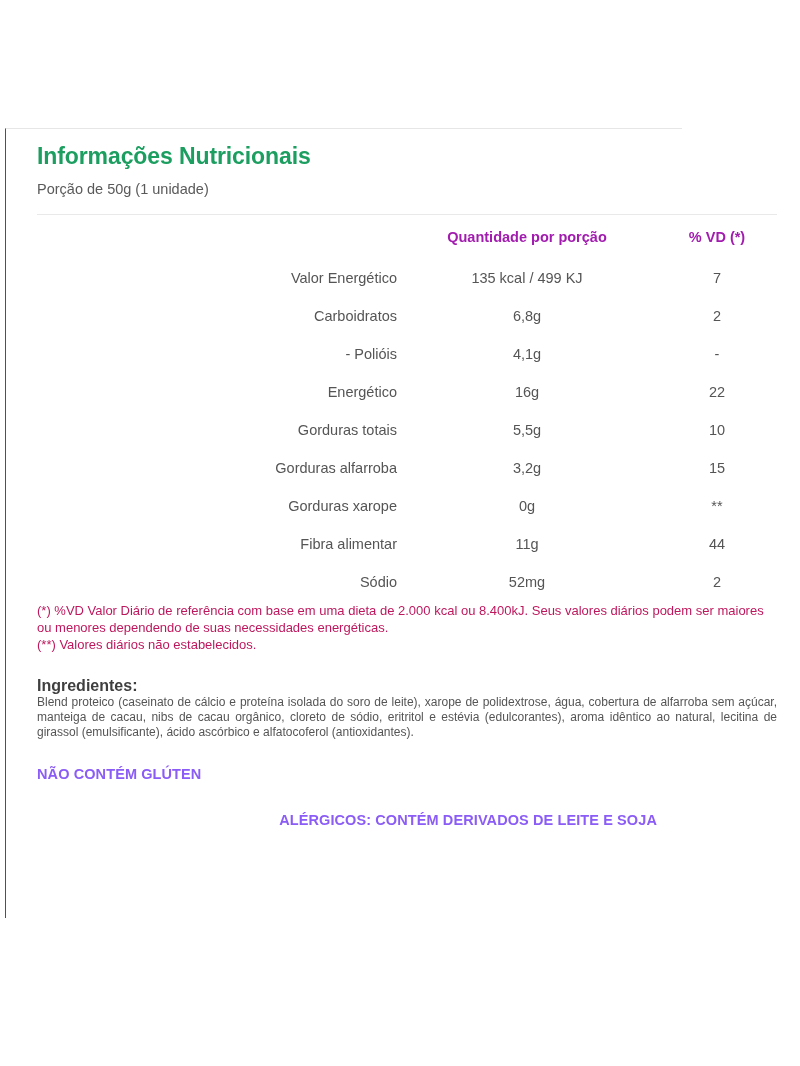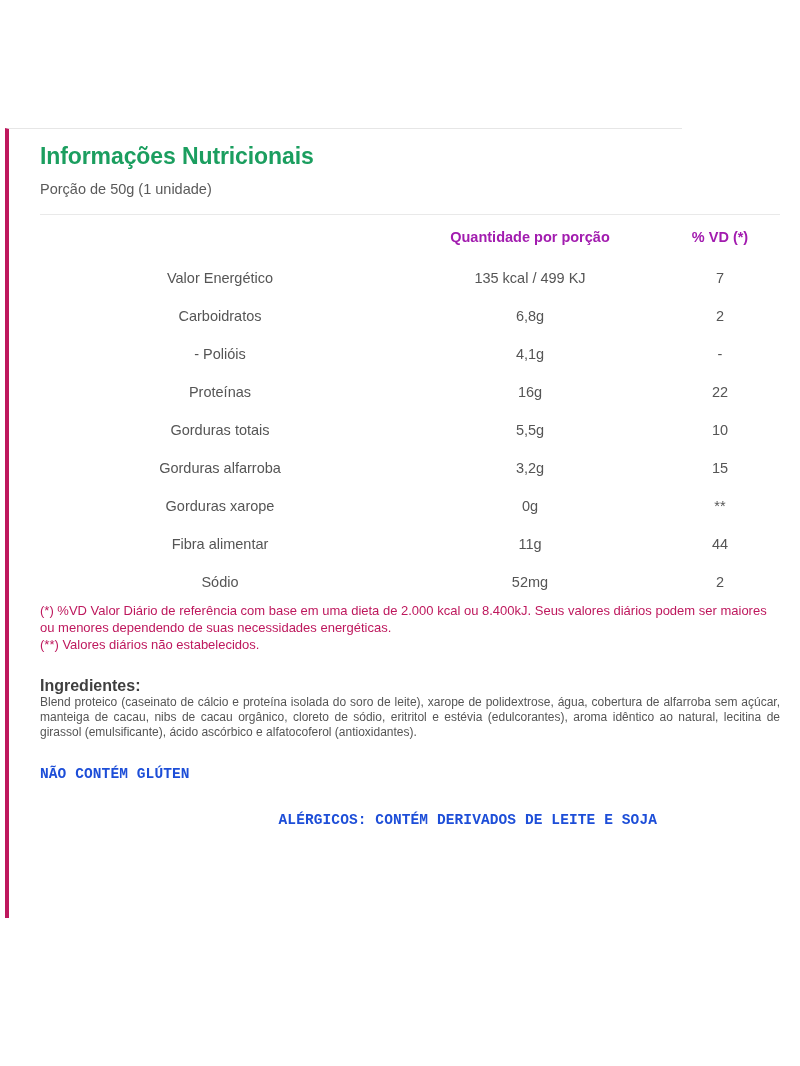--- a/index.html
+++ b/index.html
@@ -16,21 +16,21 @@
     overflow: hidden;
   }
 
   .panel {
     position: absolute;
     left: 5px;
     top: 128px;
     width: 677px;
     height: 790px;
     border-top: 1px solid #e6e6e6;
-    border-left: 4px solid #be185d;
+    border-left: 1px solid #be185d;
     box-sizing: border-box;
     background: #ffffff;
   }
 
   .inner {
     padding: 0 25px 0 31px;
   }
 
   .title {
     color: #1b9e5f;
@@ -69,21 +69,21 @@
   }
   table.nut th.c-label { width: 360px; }
   table.nut th.c-amount { width: 260px; }
   table.nut th.c-vd { width: 120px; }
 
   table.nut td {
     padding: 11px 0;
     color: #555555;
     font-size: 14.5px;
   }
-  td.label { text-align: center; padding-left: 2px; }
+  td.label { text-align: right; padding-left: 2px; }
   td.amount { text-align: center; }
   td.vd { text-align: center; }
 
   .footnote {
     font-size: 13px;
     color: #be185d;
     line-height: 1.28;
     margin-top: 2px;
     width: 740px;
   }
@@ -100,23 +100,22 @@
     color: #555555;
     line-height: 1.25;
     width: 740px;
     text-align: justify;
     margin-top: 0;
   }
 
   .warn {
     font-size: 14.5px;
     font-weight: bold;
-    color: #1d4ed8;
+    color: #8b5cf6;
     letter-spacing: 0.1px;
-    font-family: Liberation Mono, monospace;
   }
   .warn.first { margin-top: 26px; }
   .warn.second { margin-top: 30px; text-align: right; }
 </style>
 </head>
 <body>
 
 <div class="panel">
   <div class="inner">
 
@@ -144,21 +143,21 @@
             <td class="label">Carboidratos</td>
             <td class="amount">6,8g</td>
             <td class="vd">2</td>
           </tr>
           <tr>
             <td class="label">- Polióis</td>
             <td class="amount">4,1g</td>
             <td class="vd">-</td>
           </tr>
           <tr>
-            <td class="label">Proteínas</td>
+            <td class="label">Energético</td>
             <td class="amount">16g</td>
             <td class="vd">22</td>
           </tr>
           <tr>
             <td class="label">Gorduras totais</td>
             <td class="amount">5,5g</td>
             <td class="vd">10</td>
           </tr>
           <tr>
             <td class="label">Gorduras alfarroba</td>

